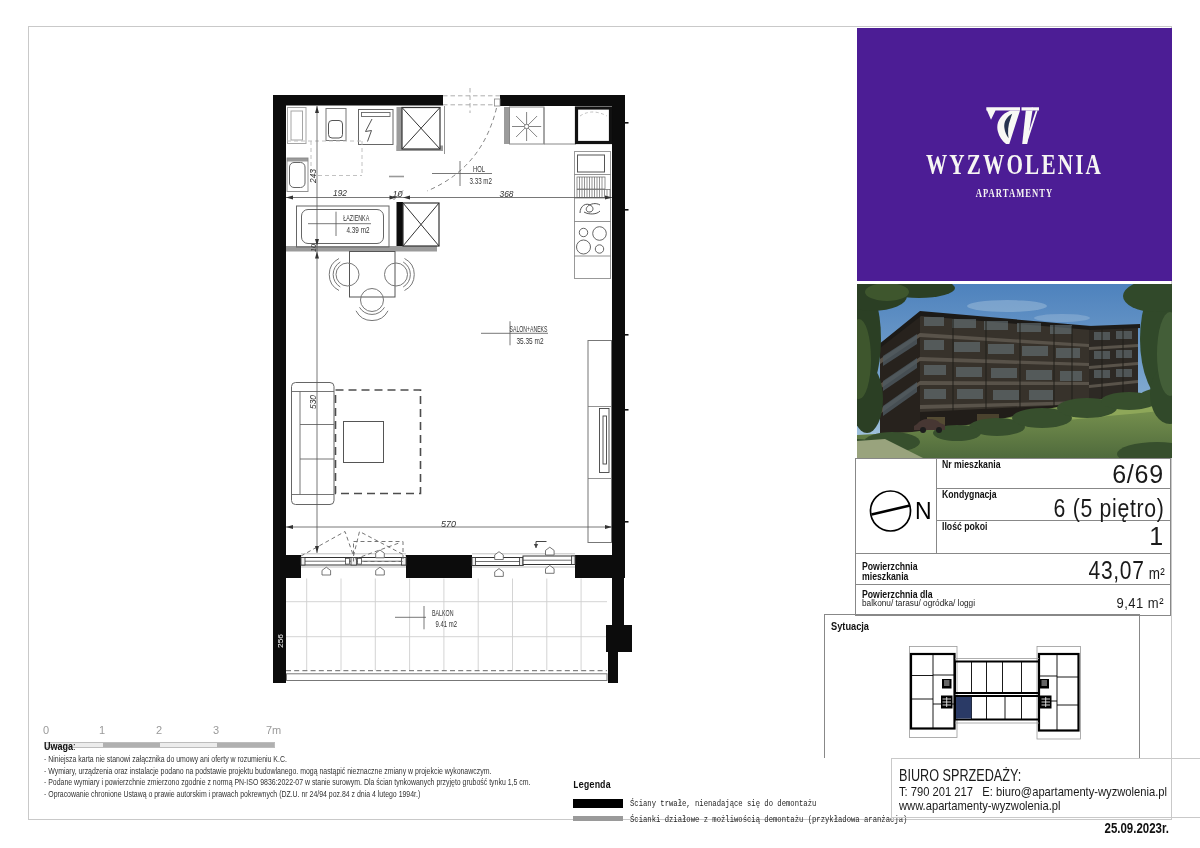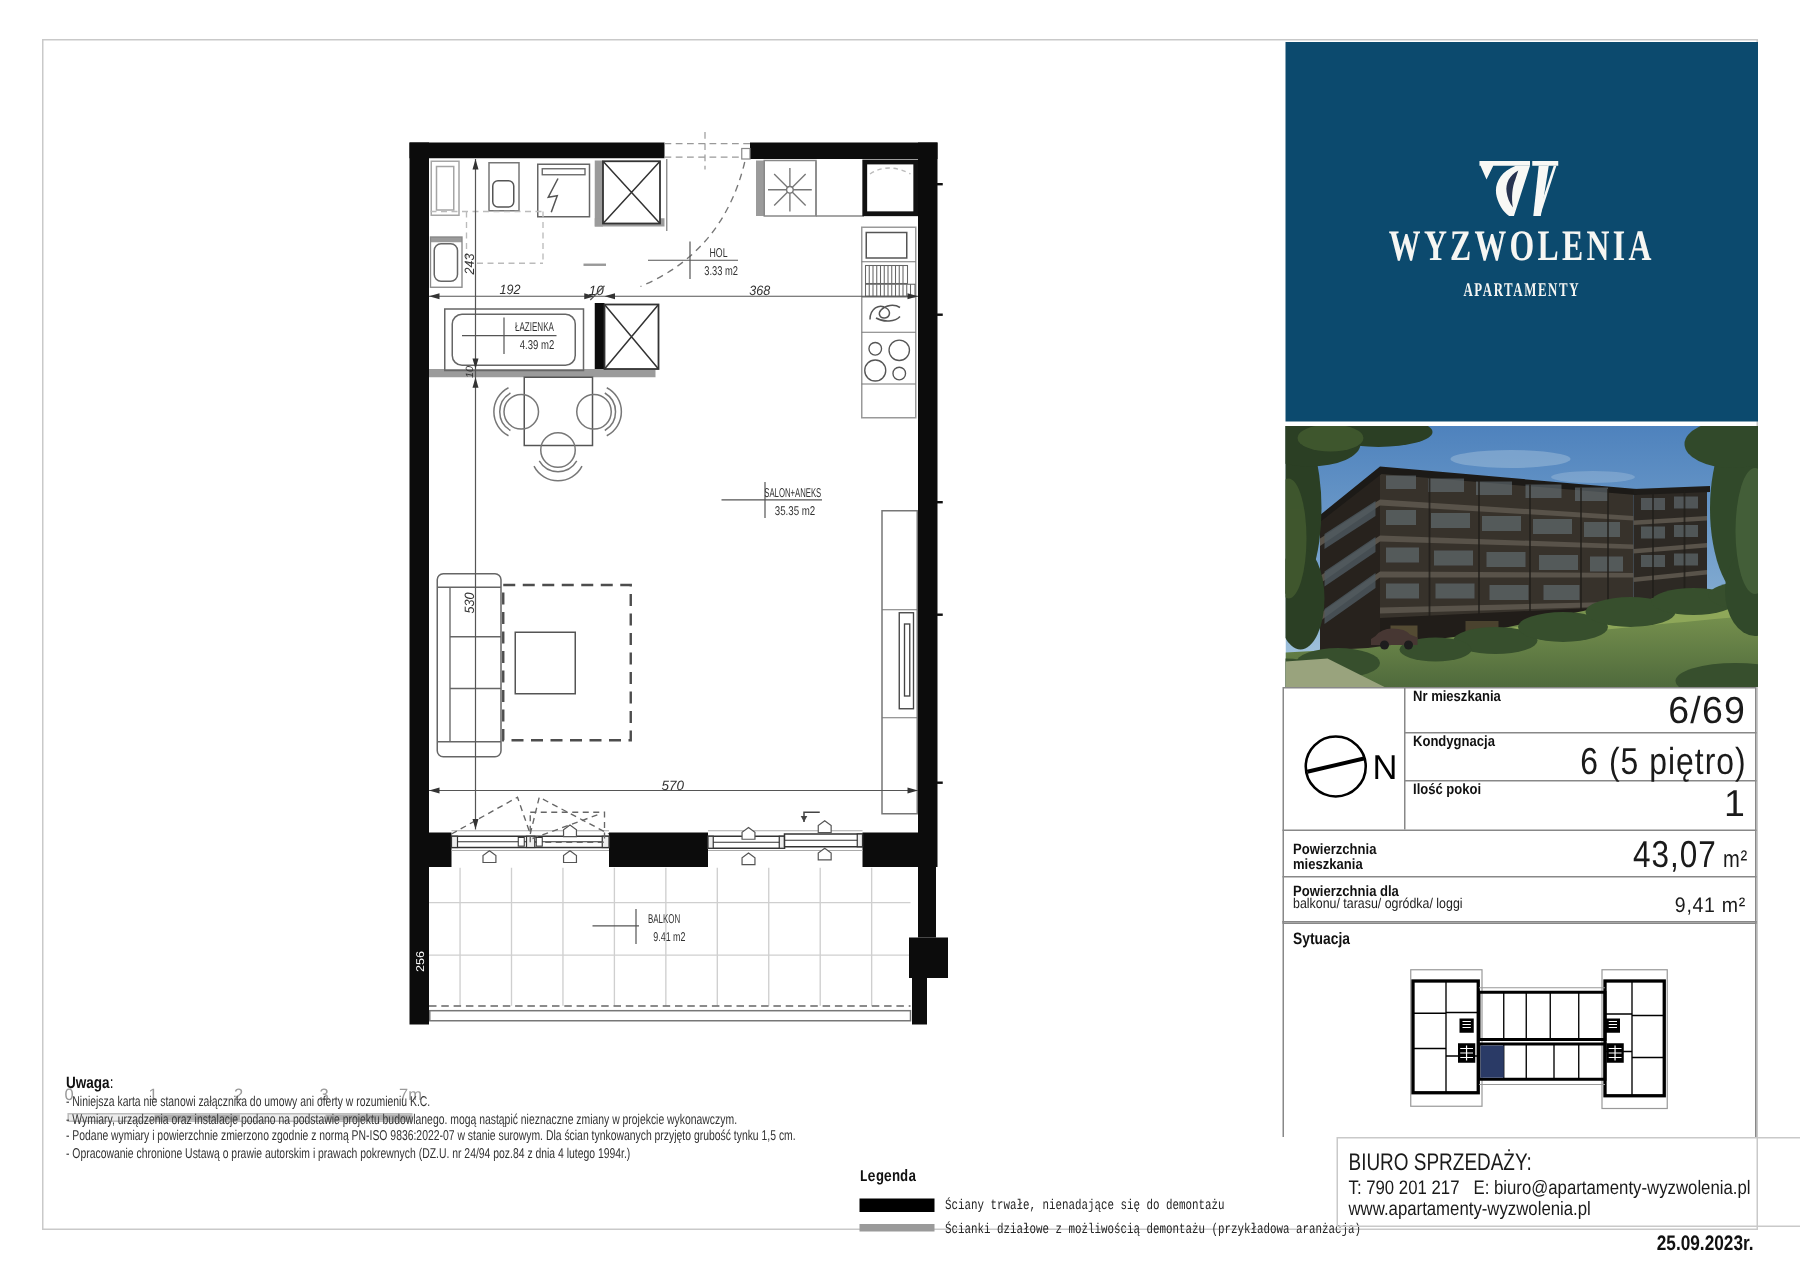--- a/index.html
+++ b/index.html
@@ -281,41 +281,41 @@
   <span class="abs" style="left:59px;top:0">1</span>
   <span class="abs" style="left:116px;top:0">2</span>
   <span class="abs" style="left:173px;top:0">3</span>
   <span class="abs" style="left:226px;top:0">7m</span>
   <div class="abs" style="left:5px;top:18px;width:228px;height:4px;border:1px solid #bdbdbd;background:#ececec;">
     <div class="abs" style="left:57px;top:0;width:57px;height:4px;background:#b0b0b0;"></div>
     <div class="abs" style="left:171px;top:0;width:57px;height:4px;background:#b0b0b0;"></div>
   </div>
 </div>
 
-<div class="abs" style="left:44px;top:716px;width:760px;color:#222;">
+<div class="abs" style="left:44px;top:740px;width:760px;color:#222;">
   <div style="font-size:11px;font-weight:bold;color:#111;transform:scaleX(0.82);transform-origin:0 0;">Uwaga<span style="font-weight:normal">:</span></div>
   <div style="font-size:9.5px;margin-top:1px;line-height:11.5px;color:#333;white-space:nowrap;transform:scaleX(0.73);transform-origin:0 0;">
     - Niniejsza karta nie stanowi załącznika do umowy ani oferty w rozumieniu K.C.<br>
     - Wymiary, urządzenia oraz instalacje podano na podstawie projektu budowlanego. mogą nastąpić  nieznaczne zmiany w projekcie wykonawczym.<br>
     - Podane wymiary i powierzchnie zmierzono zgodnie z normą PN-ISO 9836:2022-07 w stanie surowym. Dla ścian tynkowanych przyjęto grubość tynku 1,5 cm.<br>
     - Opracowanie chronione Ustawą o prawie autorskim i prawach pokrewnych (DZ.U. nr 24/94 poz.84 z dnia 4 lutego 1994r.)
   </div>
 </div>
 
 <div class="abs" style="left:573px;top:779px;width:280px;font-family:Liberation Mono, monospace;">
   <div style="font-size:11px;font-weight:bold;color:#111;transform:scaleX(0.82);transform-origin:0 0;">Legenda</div>
 
   <div class="abs" style="left:0;top:20px;width:50px;height:9px;background:#000;"></div>
   <div class="abs" style="left:57px;top:19px;font-size:9.5px;color:#222;white-space:nowrap;transform:scaleX(0.76);transform-origin:0 0;">Ściany trwałe, nienadające się do demontażu</div>
 
   <div class="abs" style="left:0;top:37px;width:50px;height:5px;background:#9a9a9a;"></div>
   <div class="abs" style="left:57px;top:35px;font-size:9.5px;color:#222;white-space:nowrap;transform:scaleX(0.76);transform-origin:0 0;">Ścianki działowe z możliwością demontażu (przykładowa aranżacja)</div>
 </div>
 
-<div class="abs" style="left:857px;top:28px;width:315px;height:253px;background:#0c4a6e;">
+<div class="abs" style="left:857px;top:28px;width:315px;height:253px;background:#4c1d95;">
 
   <svg class="abs" style="left:129px;top:78px" width="53" height="38" viewBox="0 0 53 38" fill="#f8f8f5">
     <g transform="scale(1,1.07)">
     <path d="M0.3,1.2 H34 V4.2 H9.5 L5,12.8 L1,4.2 H0.3 Z"></path>
     <path d="M34,4.2 L24.5,4.2 C13.5,8.0 9.8,16.5 11.8,23.5 C13.3,28.8 16.2,33 20.5,35.8 L23.2,35.8 Z"></path>
     <path d="M26.2,7.2 C20.2,10.2 17.6,15.2 18.4,20.6 C18.9,24 20.2,27.2 22.6,30.2 C21.5,24.2 22.1,17.4 24.3,12.6 C24.9,10.8 25.6,8.9 26.2,7.2 Z" fill="#273350"></path>
     <path d="M35.5,1.2 H46.5 V4.2 H35.5 Z"></path>
     <path d="M39.8,4.2 H46.5 L41.2,35.5 H36.2 Z"></path>
     <path d="M38.8,35.5 L49.8,4.2 L51.6,4.2 L40.7,35.5 Z"></path>
     <path d="M45.8,1.2 H53 V4.2 H45.8 Z"></path>
@@ -474,21 +474,21 @@
   <div class="abs" style="right:7px;top:66px;line-height:1;font-size:25px;letter-spacing:0.8px;color:#1a1a1a;">1</div>
 
   <div class="lbl abs" style="left:6.7px;top:104.4px;line-height:9.8px;transform:scaleX(0.87);transform-origin:0 0;font-size:10px;">Powierzchnia<br>mieszkania</div>
   <div class="abs" style="right:6px;top:99.7px;line-height:1;font-size:25px;letter-spacing:0.8px;color:#1a1a1a;transform:scaleX(0.84);transform-origin:100% 0;">43,07<span style="font-size:16px;letter-spacing:0.5px;"> m²</span></div>
 
   <div class="lbl abs" style="left:6.7px;top:131.6px;line-height:1;transform:scaleX(0.87);transform-origin:0 0;font-size:10px;">Powierzchnia dla</div>
   <div class="abs" style="left:6.7px;top:140.3px;line-height:1;transform:scaleX(0.87);transform-origin:0 0;font-size:9.5px;color:#222;">balkonu/ tarasu/ ogródka/ loggi</div>
   <div class="abs" style="right:7px;top:138.4px;line-height:1;font-size:14px;letter-spacing:0.5px;color:#1a1a1a;transform:scaleX(0.93);transform-origin:100% 0;">9,41 m²</div>
 </div>
 
-<div class="abs" style="left:855px;top:614px;width:314px;height:143px;border:1px solid #888;border-bottom:none;">
+<div class="abs" style="left:824px;top:614px;width:314px;height:143px;border:1px solid #888;border-bottom:none;">
   <div class="lbl abs" style="left:6px;top:5px;transform:scaleX(0.84);transform-origin:0 0;font-size:11px;">Sytuacja</div>
 
   <svg class="abs" style="left:84px;top:26px" width="172" height="101" viewBox="0 0 172 101" fill="none">
 
     <rect x="0.5" y="5.5" width="47.5" height="91" stroke="#999" stroke-width="0.8"></rect>
     <rect x="2" y="13" width="43.5" height="74.5" stroke="#000" stroke-width="2.2"></rect>
     <path d="M2,34.5H24 M2,58H24 M24,13V87 M24,34 H45.5 M24,63 H45.5" stroke="#000" stroke-width="0.9"></path>
 
     <rect x="128" y="5.5" width="43.5" height="92.5" stroke="#999" stroke-width="0.8"></rect>
     <rect x="130" y="13" width="39.5" height="76.5" stroke="#000" stroke-width="2.2"></rect>

